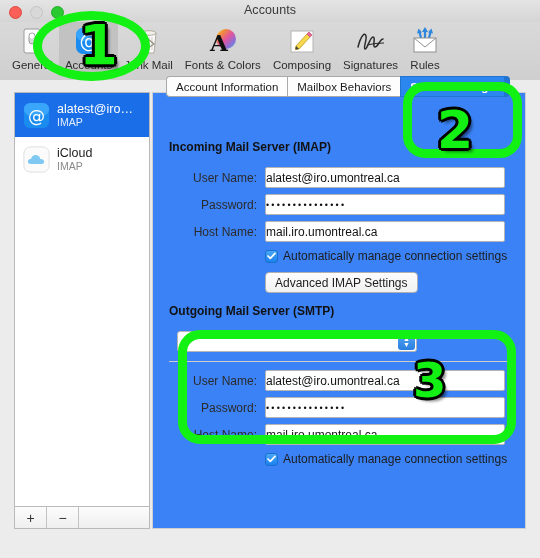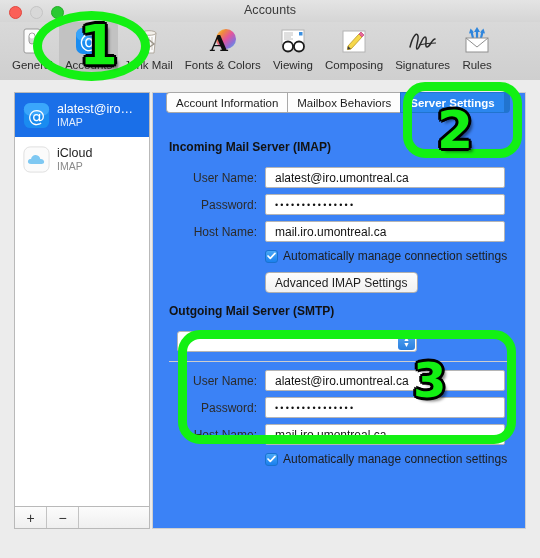--- a/index.html
+++ b/index.html
@@ -67,36 +67,36 @@
   }
   .sbbtn{width:32px;height:100%;display:flex;align-items:center;justify-content:center;
     border-right:1px solid #c3c3c3;font-size:14px;color:#333;box-sizing:border-box;}
   .sbbtn.flex{flex:1;border-right:none;}
 
   .panel{
     position:absolute;left:152px;top:12px;width:374px;height:437px;
     background:#3b82f6;border:1px solid #cfcfcf;box-sizing:border-box;
   }
 
-  .tabs{position:absolute;left:166px;top:92px;display:flex;height:29px;}
+  .tabs{position:absolute;left:166px;top:76px;display:flex;height:29px;}
   .tab{
     height:21px;padding:0 9px;display:flex;align-items:center;
     font-size:11.5px;color:#1d1d1d;background:#fdfdfd;
     border:1px solid #a9a9a9;border-right:none;box-sizing:border-box;
   }
   .tab:first-child{border-radius:4px 0 0 4px;}
   .tab:last-child{border-right:6px solid #1d4ed8;border-radius:0 4px 4px 0;font-weight:bold;}
   .tab.sel{background:#2b87ef;color:#fff;border-color:#2174cf;}
 
   .section{position:absolute;font-size:12px;font-weight:bold;color:#121212;}
   .row{position:absolute;display:flex;align-items:center;}
   .flabel{font-size:12px;color:#2b2b2b;text-align:right;}
   .field{
     background:#fff;border:1px solid #b5b5b5;box-sizing:border-box;
-    height:21px;display:flex;align-items:center;padding:0 9px;
+    height:21px;display:flex;align-items:center;padding:0 0;
     font-size:12px;color:#121212;border-radius:2px;
   }
   .dots{font-size:9px;letter-spacing:2.2px;color:#111;}
   .popup{
     background:#fff;border:1px solid #b5b5b5;border-radius:3px;height:21px;
     display:flex;align-items:center;padding:0 5px;font-size:12px;color:#121212;
     position:relative;box-sizing:border-box;
   }
   .popbtn{
     position:absolute;right:1px;top:1px;width:17px;height:17px;border-radius:3px;
@@ -191,33 +191,20 @@
               <stop offset="100%" stop-color="#4fc0e8"></stop>
             </linearGradient>
           </defs>
           <circle cx="18" cy="13" r="10" fill="url(#colwheel)"></circle>
           <text x="11" y="25" font-size="23" font-family="DejaVu Serif, serif" font-weight="bold" fill="#101010" text-anchor="middle">A</text>
         </svg>
       </div>
       <div class="tblabel">Fonts &amp; Colors</div>
     </div>
 
-    <div class="tbitem">
-      <div class="tbicon">
-        <svg width="30" height="28" viewBox="0 0 30 28">
-          <rect x="4" y="3" width="22" height="15" fill="#fff" stroke="#b4b4b4"></rect>
-          <rect x="21" y="5" width="3.5" height="3.5" fill="#3b8fe0"></rect>
-          <path d="M6 6 h9 M6 8 h9 M6 10 h7 M6 12 h9" stroke="#b9b9b9" stroke-width=".9"></path>
-          <circle cx="10" cy="19.5" r="5" fill="#fff" stroke="#1b1b1b" stroke-width="1.8"></circle>
-          <circle cx="21" cy="19.5" r="5" fill="#fff" stroke="#1b1b1b" stroke-width="1.8"></circle>
-          <path d="M15 19 h1" stroke="#1b1b1b" stroke-width="1.8"></path>
-        </svg>
-      </div>
-      <div class="tblabel">Viewing</div>
-    </div>
 
     <div class="tbitem">
       <div class="tbicon">
         <svg width="30" height="30" viewBox="0 0 30 30">
           <rect x="4" y="5" width="22" height="21" fill="#fff" stroke="#b4b4b4"></rect>
           <path d="M9 20 L20 8 L23 11 L12 23 L8.4 23.6 Z" fill="#f6d84a" stroke="#c9a93a" stroke-width="1"></path>
           <path d="M20 8 L23 11 L25 9 L22 6 Z" fill="#e8699a" stroke="#c9507c" stroke-width=".8"></path>
           <path d="M8.4 23.6 L12 23 L9 20 Z" fill="#3f3f3f"></path>
         </svg>
       </div>

